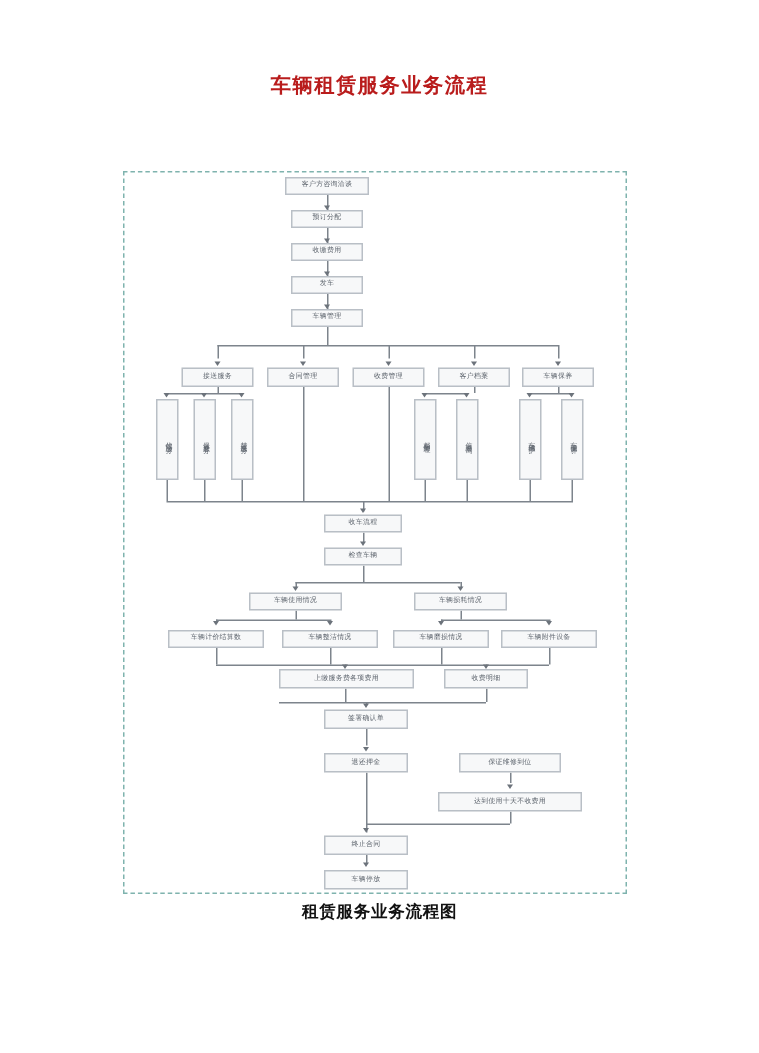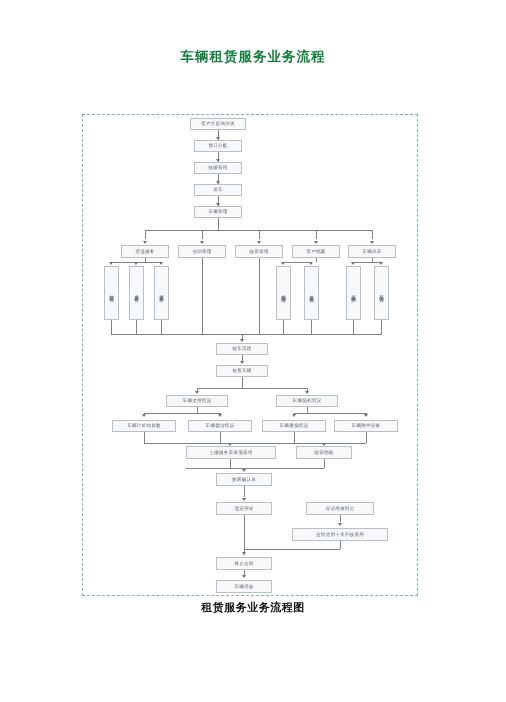--- a/index.html
+++ b/index.html
@@ -8,21 +8,21 @@
     background:#ffffff;
     font-family:"DejaVu Sans","Liberation Sans",sans-serif;
     position:relative;
     overflow:hidden;
   }
   #page{position:relative;width:506px;height:702px;}
 
   .doc-title{
     position:absolute;left:0;top:48px;width:506px;
     text-align:center;
-    font-size:13.5px;font-weight:bold;color:#15803d;
+    font-size:13.5px;font-weight:bold;color:#b91c1c;
     letter-spacing:1px;
     font-family:"DejaVu Serif","Liberation Serif",serif;
   }
   .section-head{
     position:absolute;left:98px;top:89px;
     font-size:10.5px;font-weight:bold;color:#111;
     letter-spacing:.5px;
     font-family:"DejaVu Serif","Liberation Serif",serif;
   }
   .fig-caption{

